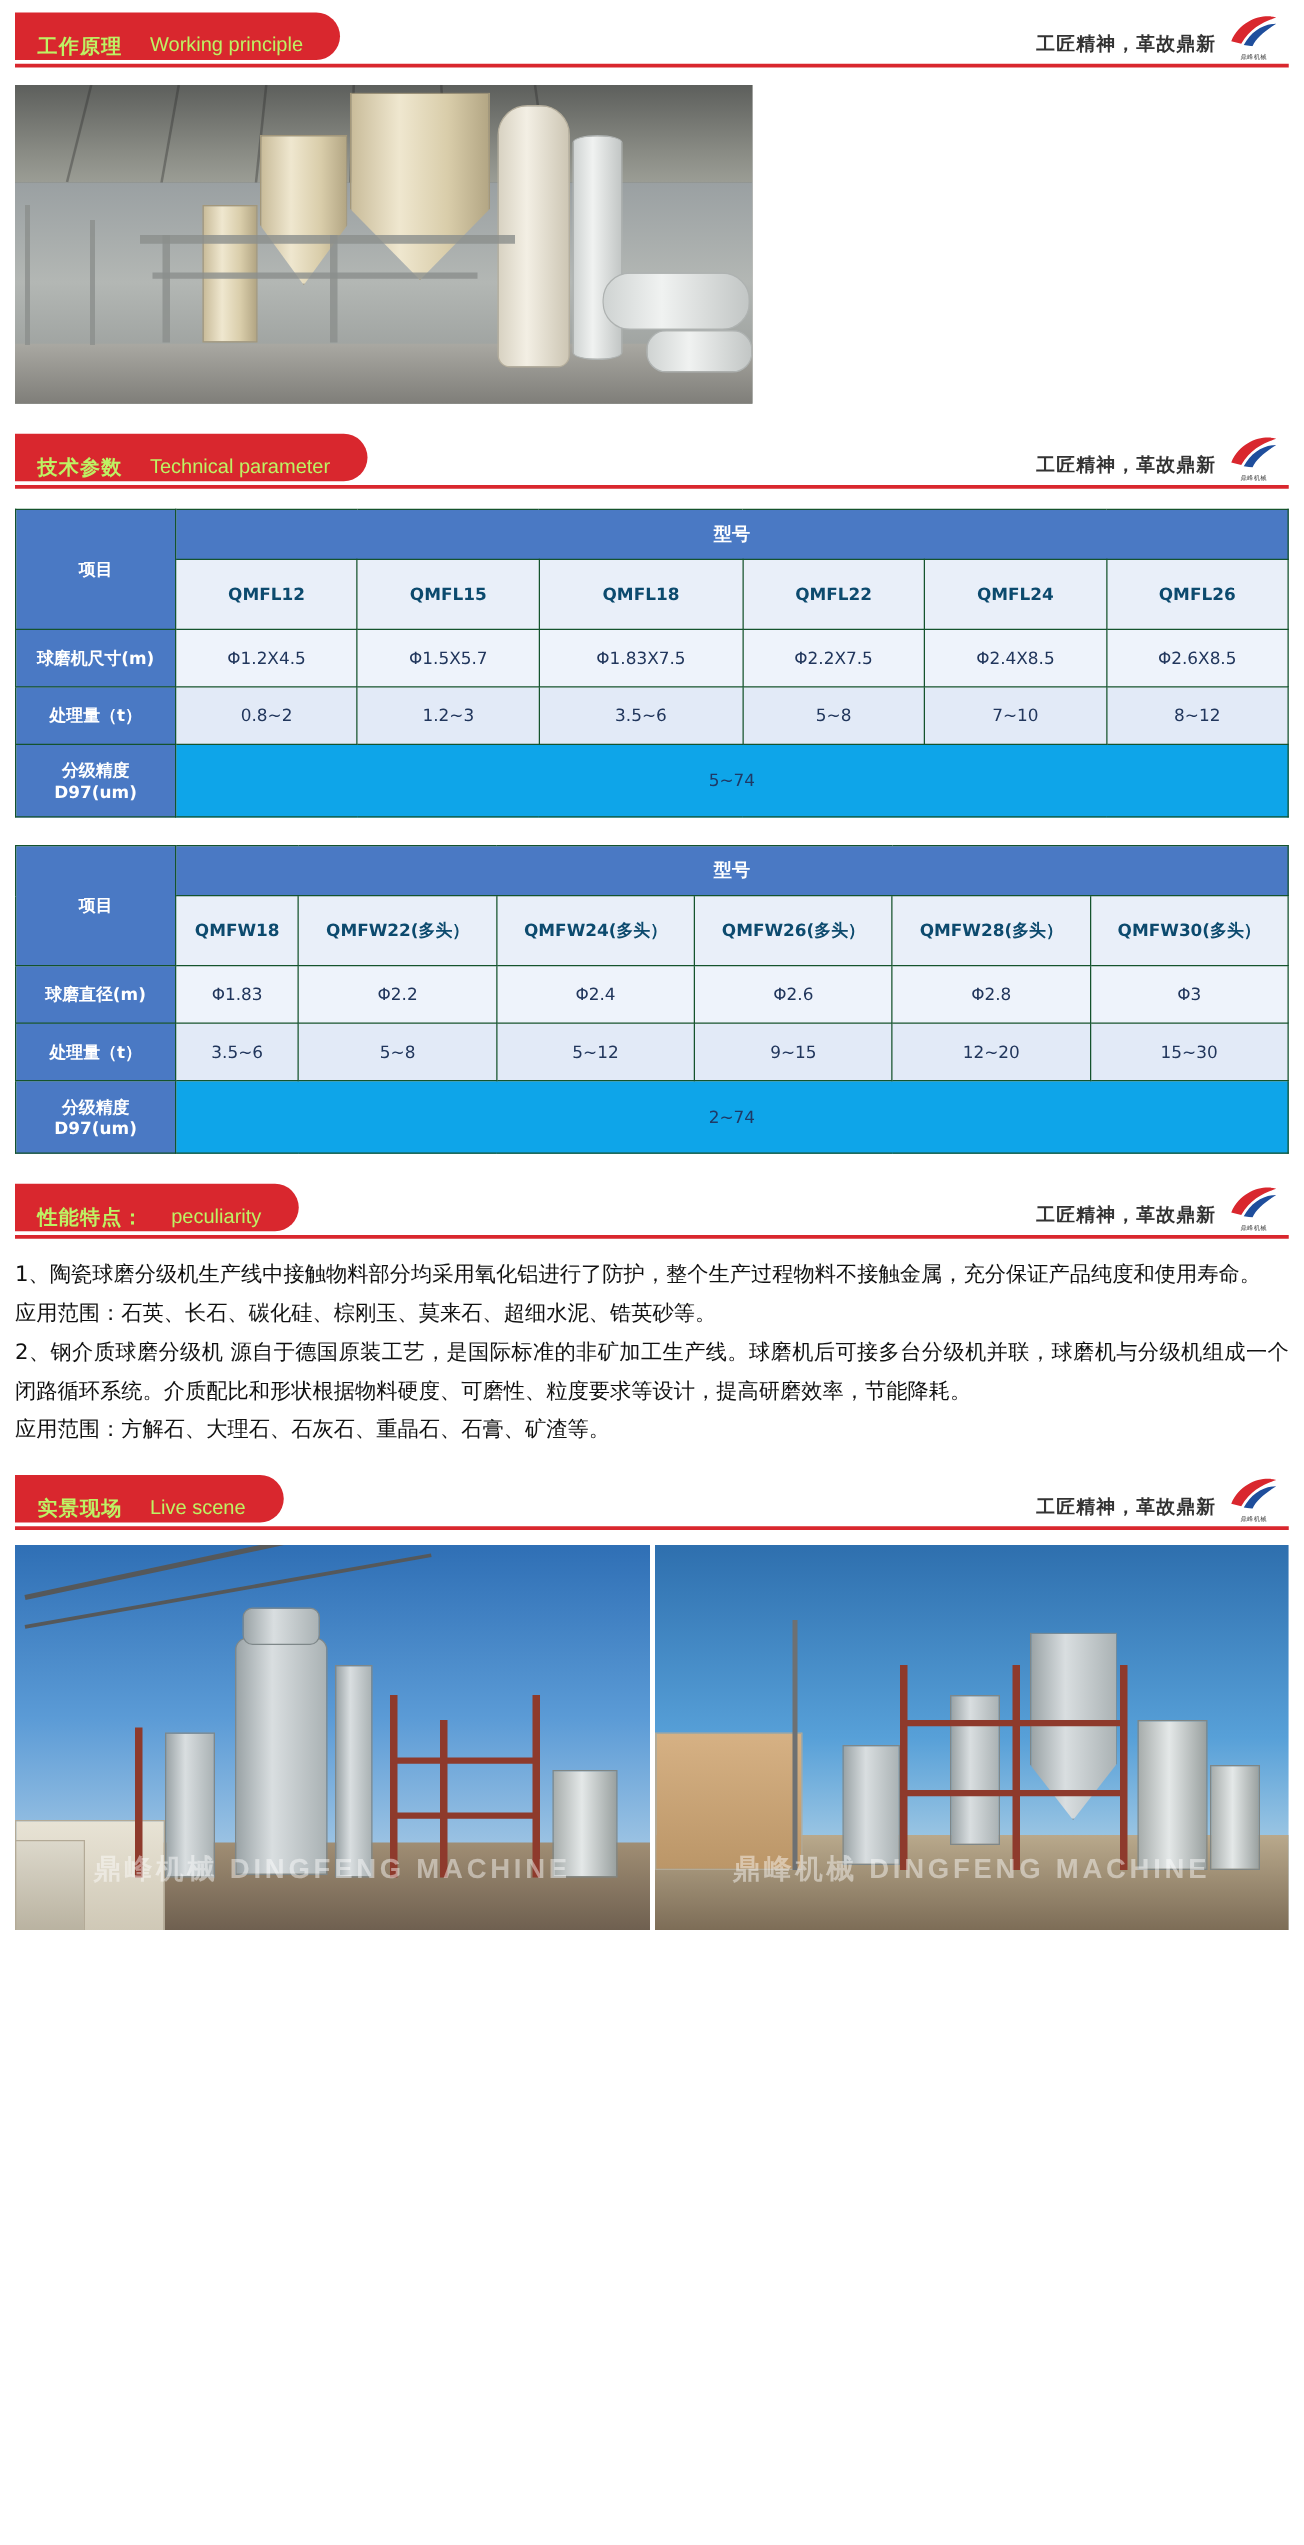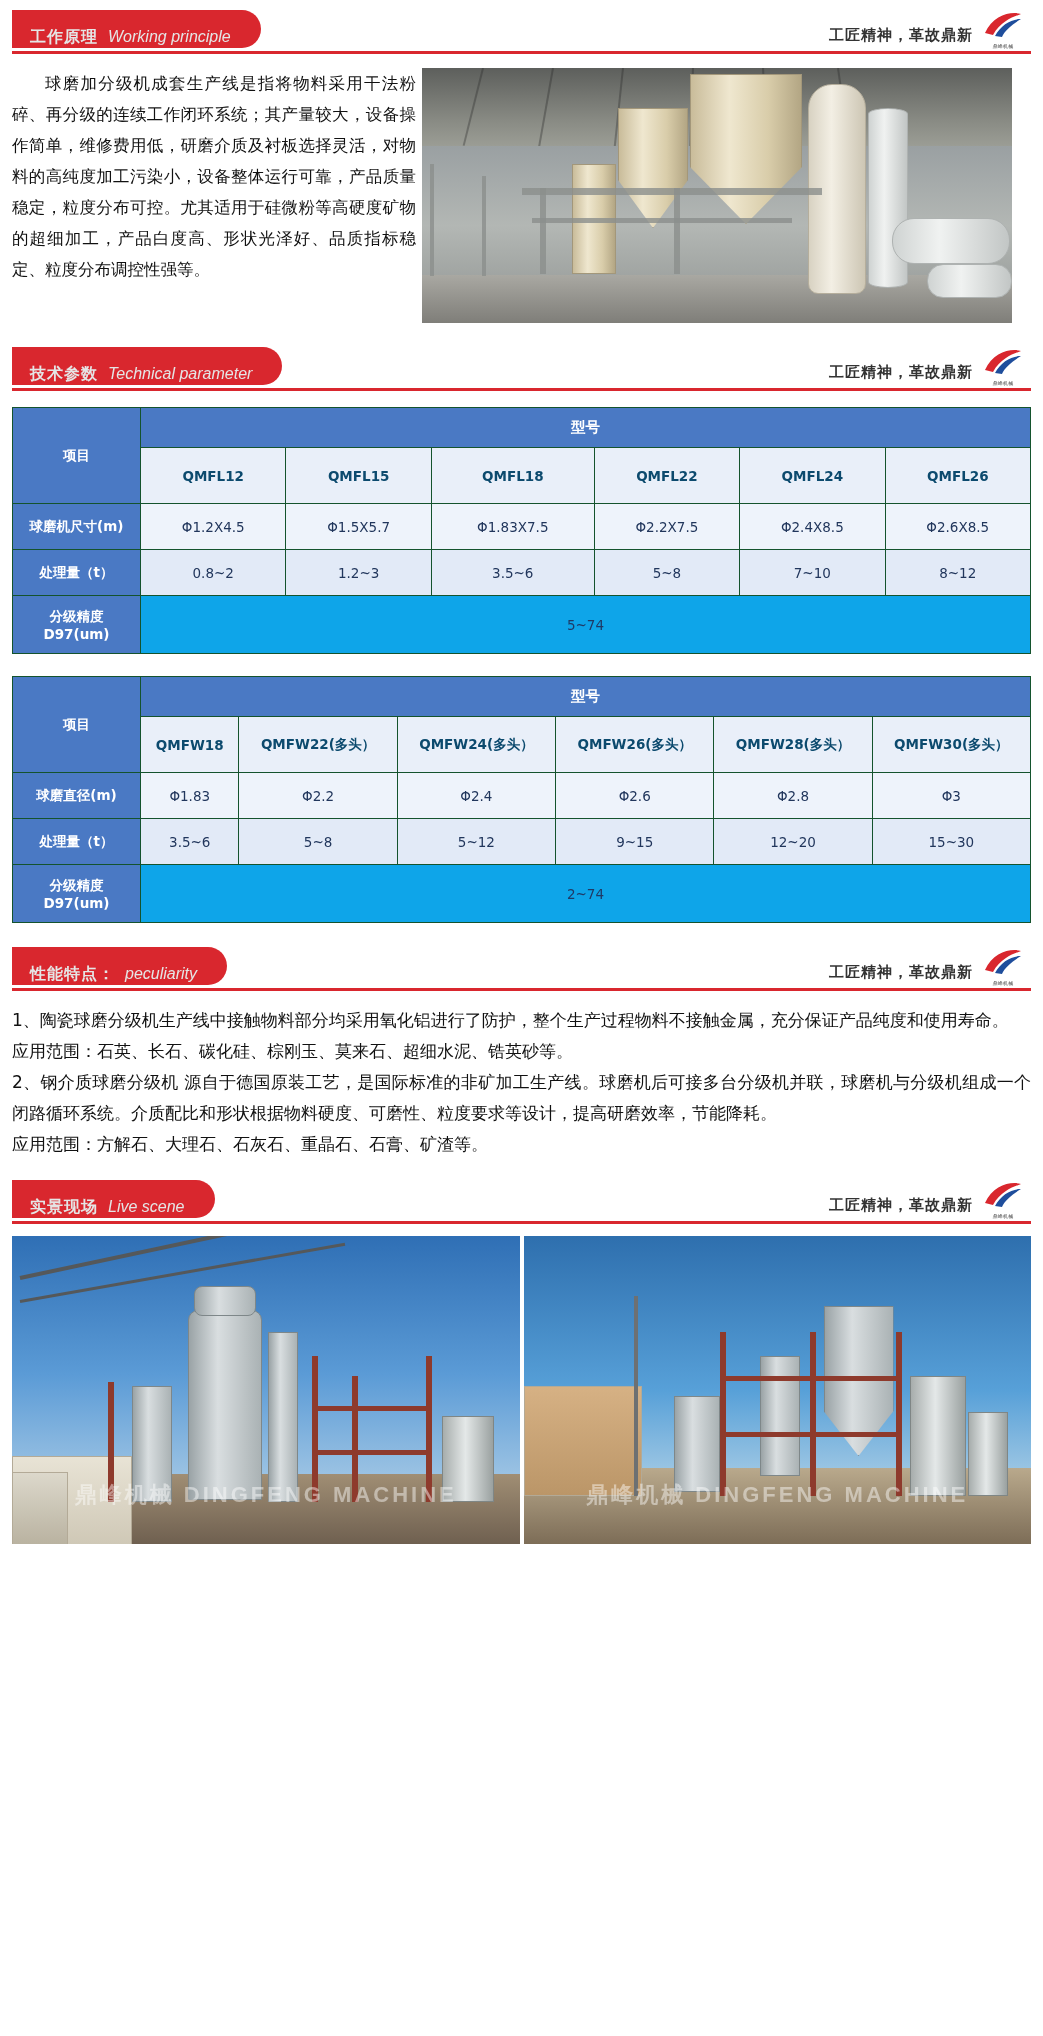--- a/index.html
+++ b/index.html
@@ -28,36 +28,35 @@
     margin-top: 8px;
     border-bottom: 3px solid #d9272e;
   }
   .sec-head .tag {
     position: absolute;
     left: 0;
     top: 2px;
     height: 38px;
     background: #d9272e;
     border-radius: 0 19px 19px 0;
-    color: #e5e5e5;
+    color: #bef264;
     display: flex;
     align-items: center;
     padding: 16px 30px 0 18px;
     white-space: nowrap;
   }
   .sec-head .tag .cn {
     font-size: 16px;
     font-weight: bold;
     letter-spacing: 1px;
   }
   .sec-head .tag .en {
     font-size: 16px;
-    margin-left: 10px;
+    margin-left: 22px;
     font-weight: normal;
-    font-style: italic;
   }
   .sec-head .slogan {
     position: absolute;
     right: 58px;
     bottom: 6px;
     font-size: 15px;
     color: #333;
     font-weight: bold;
     letter-spacing: 1px;
   }
@@ -261,21 +260,20 @@
     <div class="logo">
       <svg class="swoosh" viewBox="0 0 40 26">
         <path d="M2 22 C10 4, 28 0, 38 3 C30 6, 18 10, 10 24 Z" fill="#d9272e"></path>
         <path d="M12 25 C18 14, 28 8, 38 8 C30 13, 22 19, 19 26 Z" fill="#1f4e9c"></path>
       </svg>
       <div class="lbl">鼎峰机械</div>
     </div>
   </div>
 
   <div class="wp-wrap">
-    <div class="wp-text">球磨加分级机成套生产线是指将物料采用干法粉碎、再分级的连续工作闭环系统；其产量较大，设备操作简单，维修费用低，研磨介质及衬板选择灵活，对物料的高纯度加工污染小，设备整体运行可靠，产品质量稳定，粒度分布可控。尤其适用于硅微粉等高硬度矿物的超细加工，产品白度高、形状光泽好、品质指标稳定、粒度分布调控性强等。</div>
     <div class="wp-photo">
       <div class="ph1-roof"></div>
       <div class="ph1-roofline" style="left:60px; transform:rotate(14deg)"></div>
       <div class="ph1-roofline" style="left:130px; transform:rotate(10deg)"></div>
       <div class="ph1-roofline" style="left:200px; transform:rotate(6deg)"></div>
       <div class="ph1-roofline" style="left:270px; transform:rotate(2deg)"></div>
       <div class="ph1-roofline" style="left:340px; transform:rotate(-3deg)"></div>
       <div class="ph1-roofline" style="left:415px; transform:rotate(-8deg)"></div>
       <div class="ph1-wall"></div>
       <div class="ph1-floor"></div>

